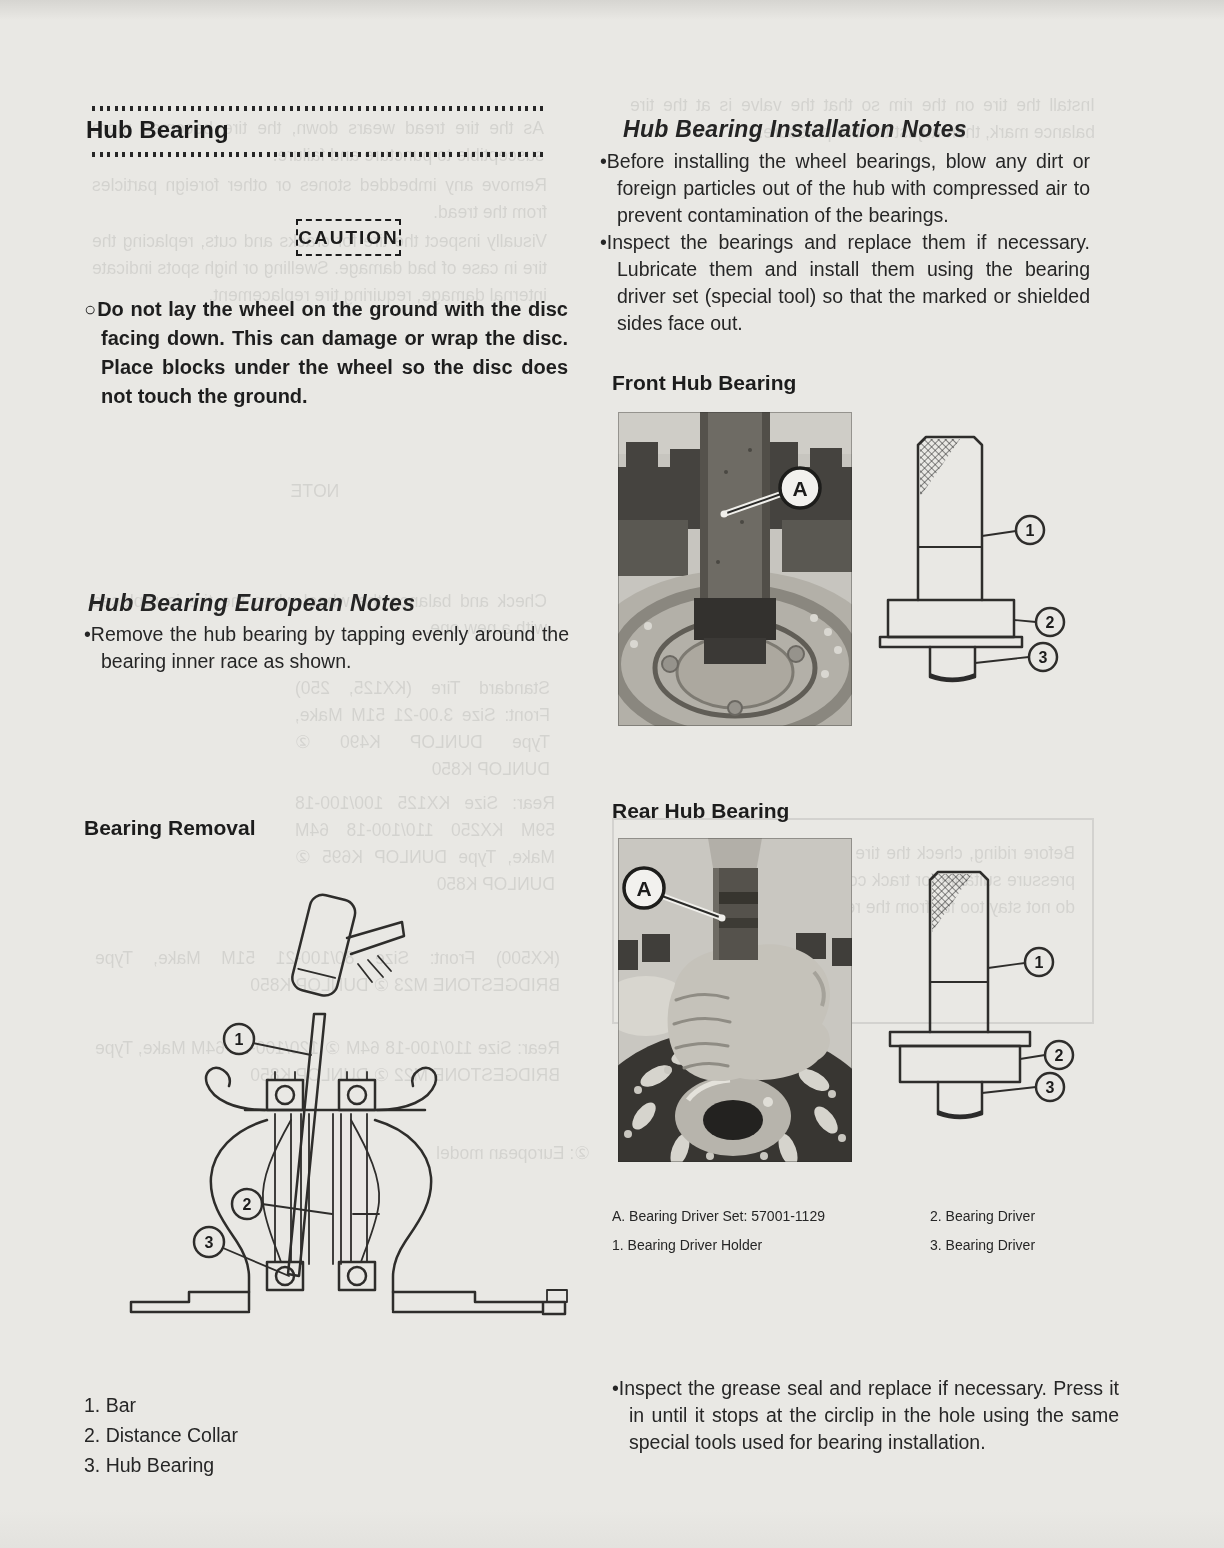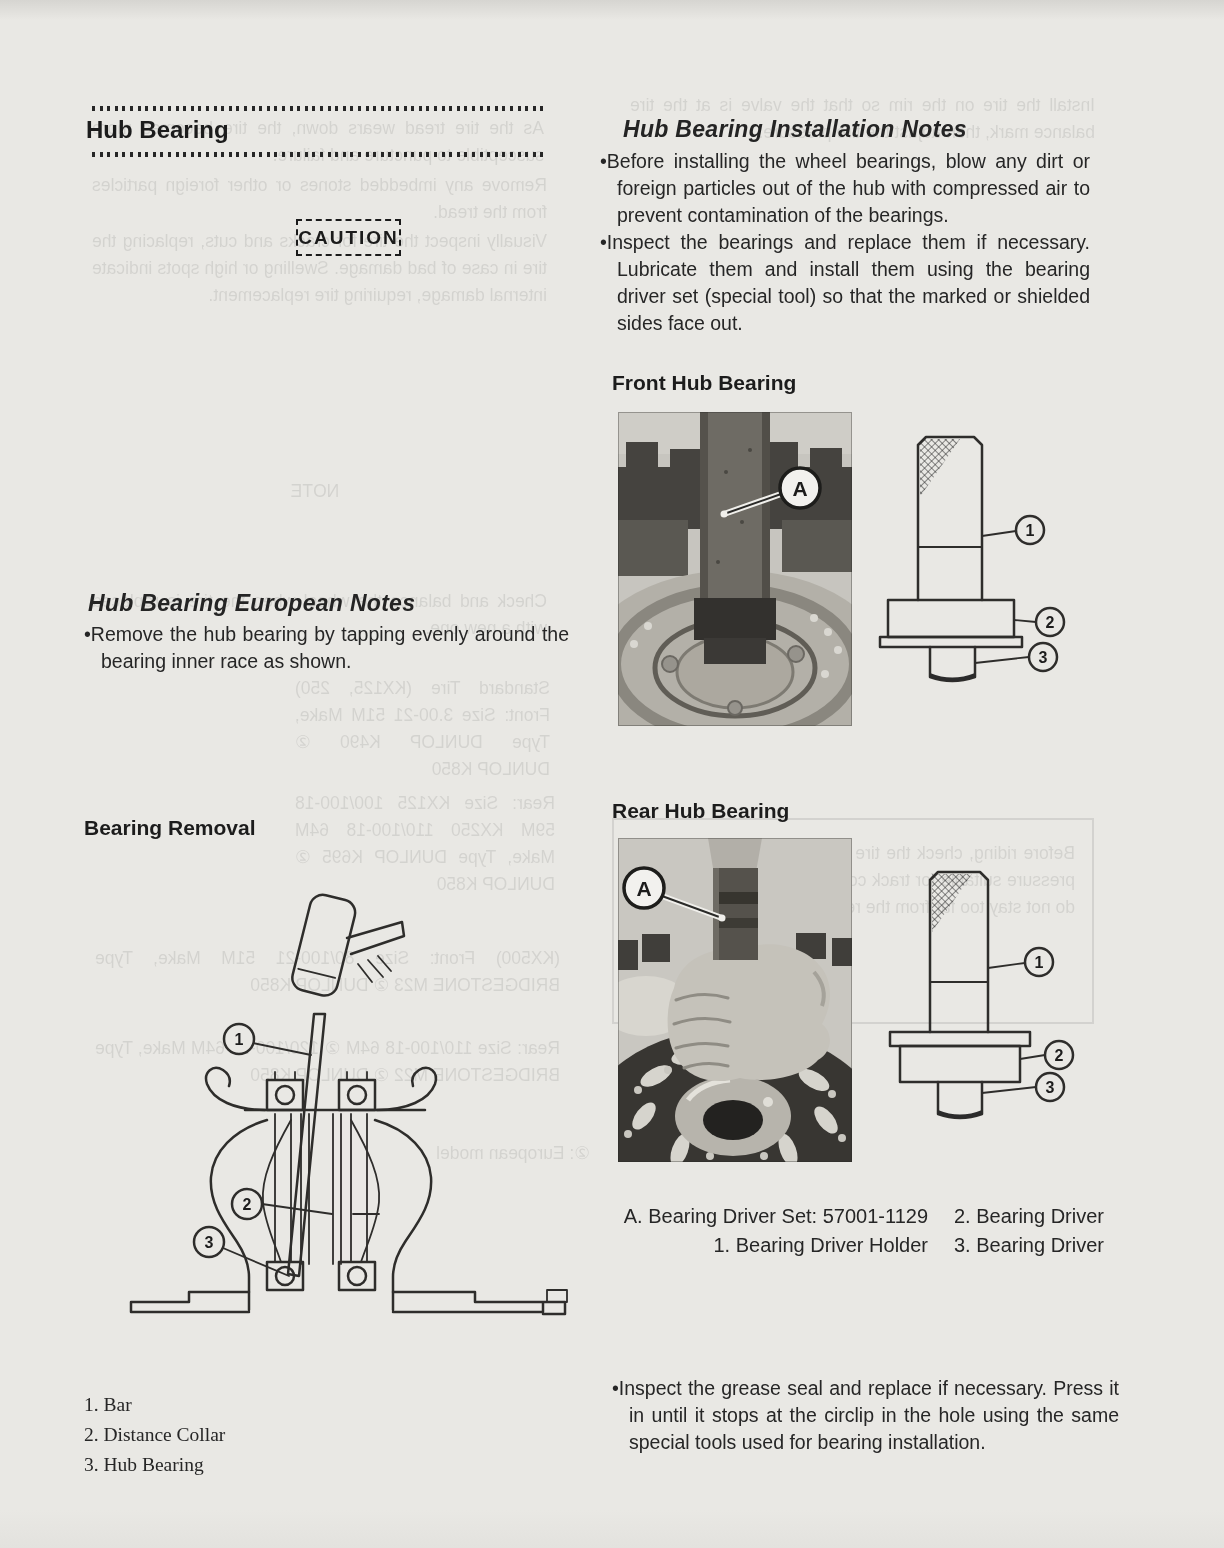--- a/index.html
+++ b/index.html
@@ -14,22 +14,22 @@
   .sec-title{font-weight:700;font-size:24px;color:#1c1c1c;}
   .it-title{font-style:italic;font-weight:700;font-size:23px;color:#242424;letter-spacing:.3px;}
   .fig-title{font-weight:700;font-size:21px;color:#1c1c1c;}
   .body-txt{font-size:19.5px;line-height:27px;text-align:justify;color:#262626;}
   .bold-txt{font-weight:700;font-size:20px;line-height:29px;text-align:justify;color:#1e1e1e;}
   .hang{padding-left:17px;text-indent:-17px;}
   .dotrule{height:5px;background:repeating-linear-gradient(90deg,#262626 0 3px,transparent 3px 7.6px);}
   .caution{border:2.5px dashed #1b1b1b;background:transparent;text-align:center;
            font-weight:700;font-size:19px;letter-spacing:2px;color:#1b1b1b;
            width:101px;height:33px;line-height:33px;}
-  .legend-item{font-size:19.5px;line-height:30px;color:#262626;font-family:Liberation Serif, serif;}
-  .caption-item{font-size:20px;line-height:29px;color:#262626;text-align:right;}
+  .legend-item{font-size:19.5px;line-height:30px;color:#262626;}
+  .caption-item{font-size:14px;line-height:29px;color:#262626;}
   .bleed{position:absolute;transform:scaleX(-1);opacity:.11;filter:blur(.7px);
          font-size:17.5px;line-height:27px;color:#2f2f2f;text-align:justify;pointer-events:none;}
   .bleed-box{position:absolute;border:2px solid rgba(60,60,60,.12);pointer-events:none;}
   .ln{fill:none;stroke:#2e2d2b;stroke-width:2.5;stroke-linejoin:round;stroke-linecap:round;}
   .ln-thin{fill:none;stroke:#2e2d2b;stroke-width:1.8;stroke-linejoin:round;stroke-linecap:round;}
   .co-num{font:700 16px "Liberation Sans",sans-serif;fill:#1c1c1c;}
   .co-a{font:700 21px "Liberation Sans",sans-serif;fill:#1c1c1c;}
 </style>
 </head>
 <body>
@@ -52,20 +52,23 @@
 
 
   <div class="abs dotrule" style="left:92px;top:106px;width:454px;"></div>
   <div class="abs sec-title" style="left:86px;top:116px;">Hub Bearing</div>
   <div class="abs dotrule" style="left:92px;top:152px;width:454px;"></div>
 
   <div class="abs caution" style="left:257px;top:219px;margin-left:39px;">
     <span>CAUTION</span>
   </div>
 
+  <div class="abs bold-txt hang" style="left:84px;top:295px;width:467px;">
+    <span>○</span><span>Do not lay the wheel on the ground with the disc facing down. This can damage or wrap the disc. Place blocks under the wheel so the disc does not touch the ground.</span>
+  </div>
 
   <div class="abs it-title" style="left:88px;top:590px;">Hub Bearing European Notes</div>
   <div class="abs body-txt hang" style="left:84px;top:621px;width:468px;">
     <span>•</span><span>Remove the hub bearing by tapping evenly around the bearing inner race as shown.</span>
   </div>
 
   <div class="abs fig-title" style="left:84px;top:816px;">Bearing Removal</div>
 
   <svg class="abs" style="left:95px;top:862px;" width="490" height="485" viewBox="0 0 490 485">
 

